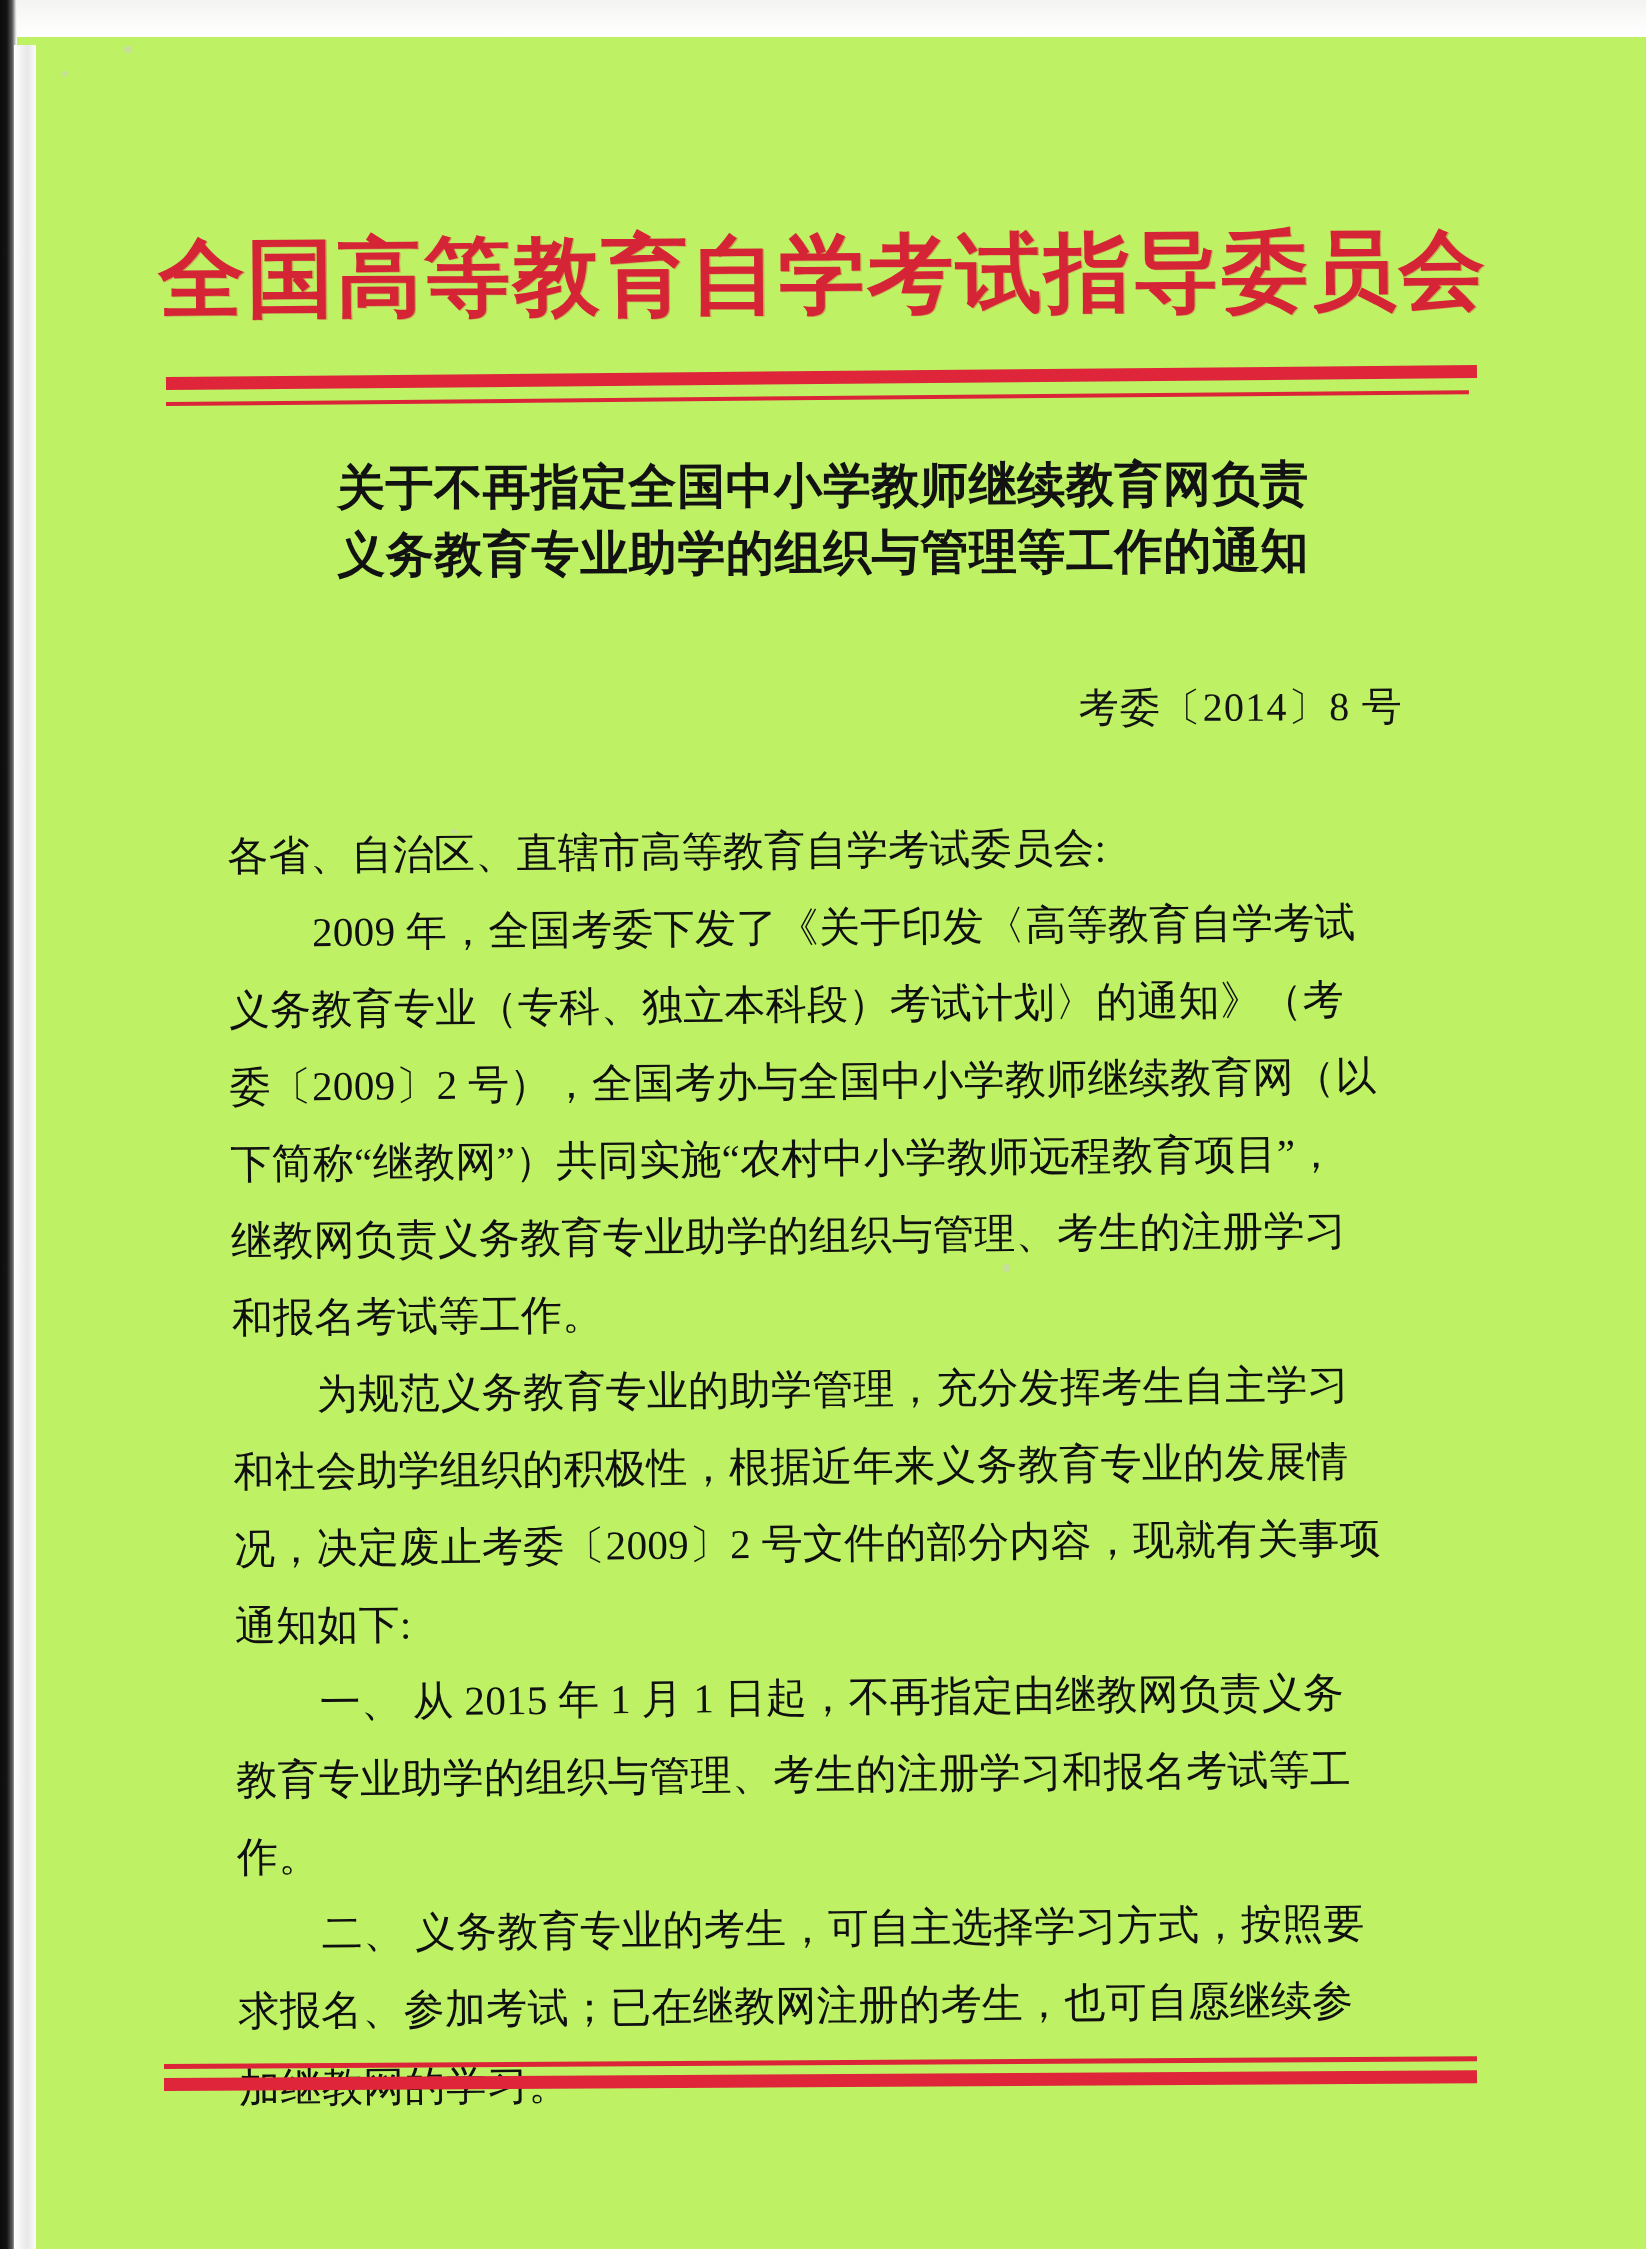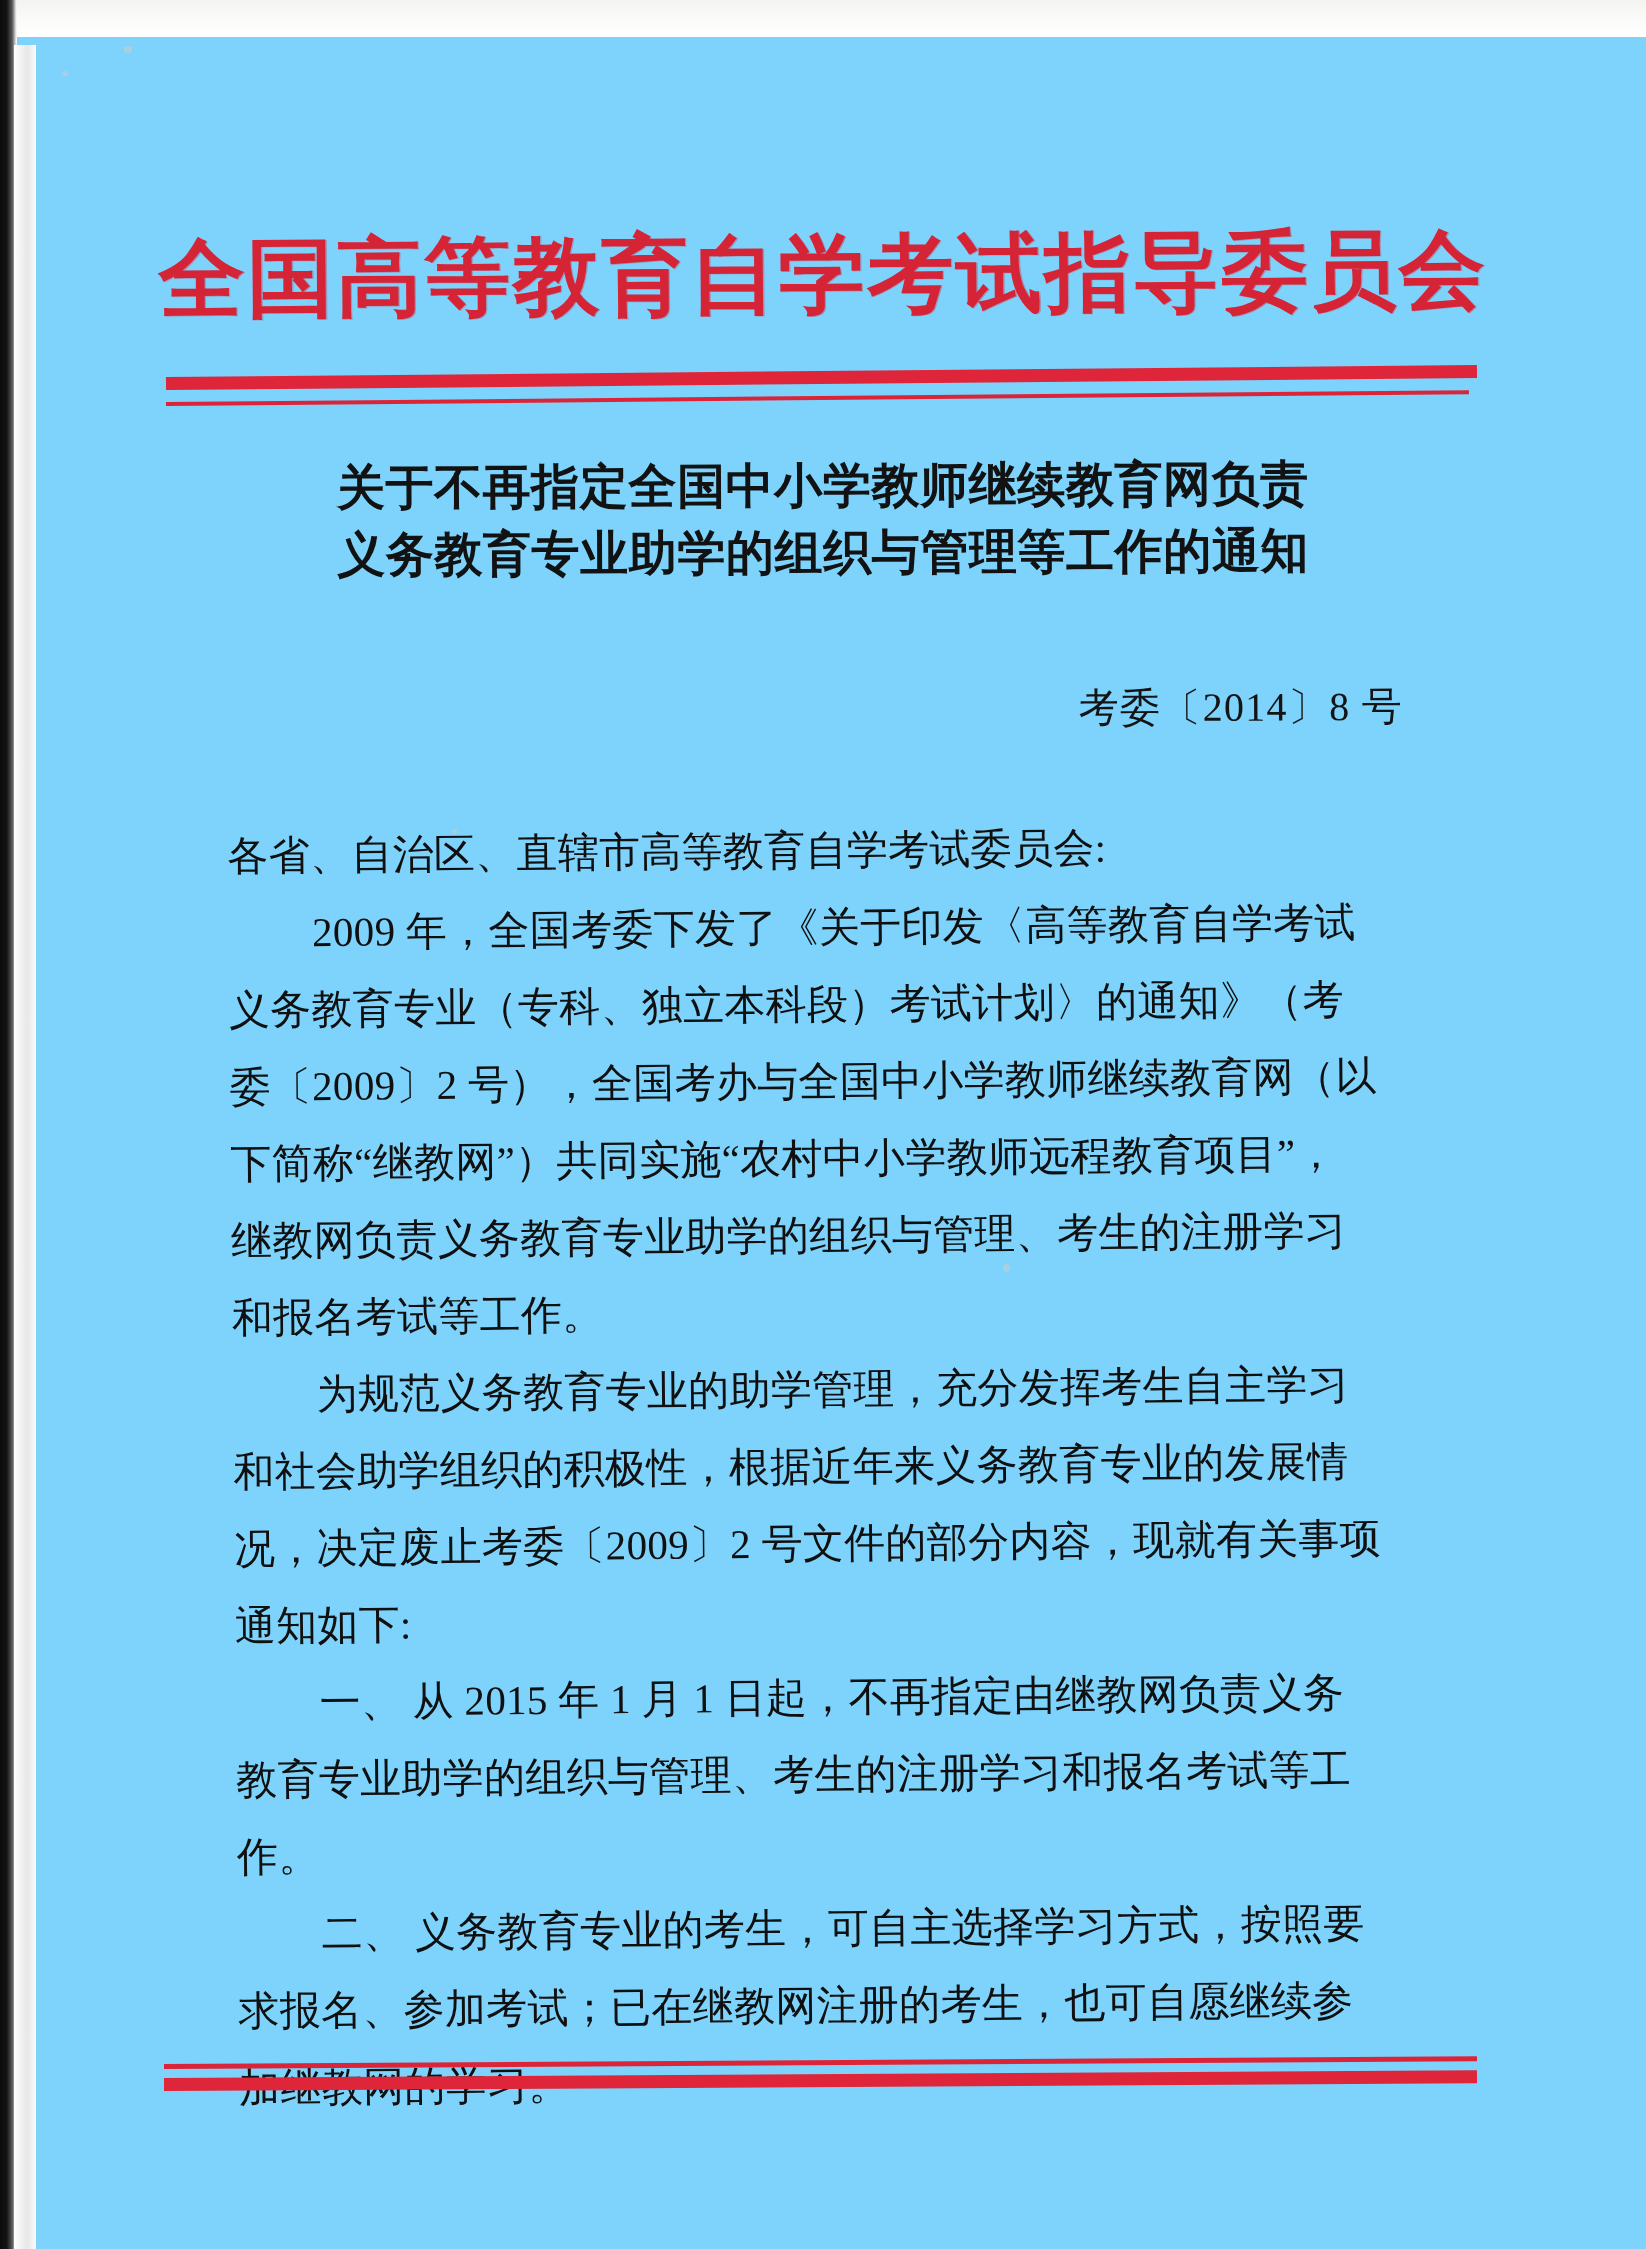--- a/index.html
+++ b/index.html
@@ -4,21 +4,21 @@
 <style>
   html, body {
     margin: 0;
     padding: 0;
     background: #2a2a2a;
   }
   .page {
     position: relative;
     width: 1646px;
     height: 2250px;
-    background: #7dd3fc;
+    background: #bef264;
     overflow: hidden;
     font-family: "Liberation Serif", "DejaVu Serif", serif;
   }
 
   
   .scan-edge-left {
     position: absolute;
     left: 0; top: 0;
     width: 17px; height: 2250px;
     background: linear-gradient(to right, #0b0b0b 0%, #141414 40%, #5a5a5a 72%, #dcdcdc 92%, #ffffff 100%);

